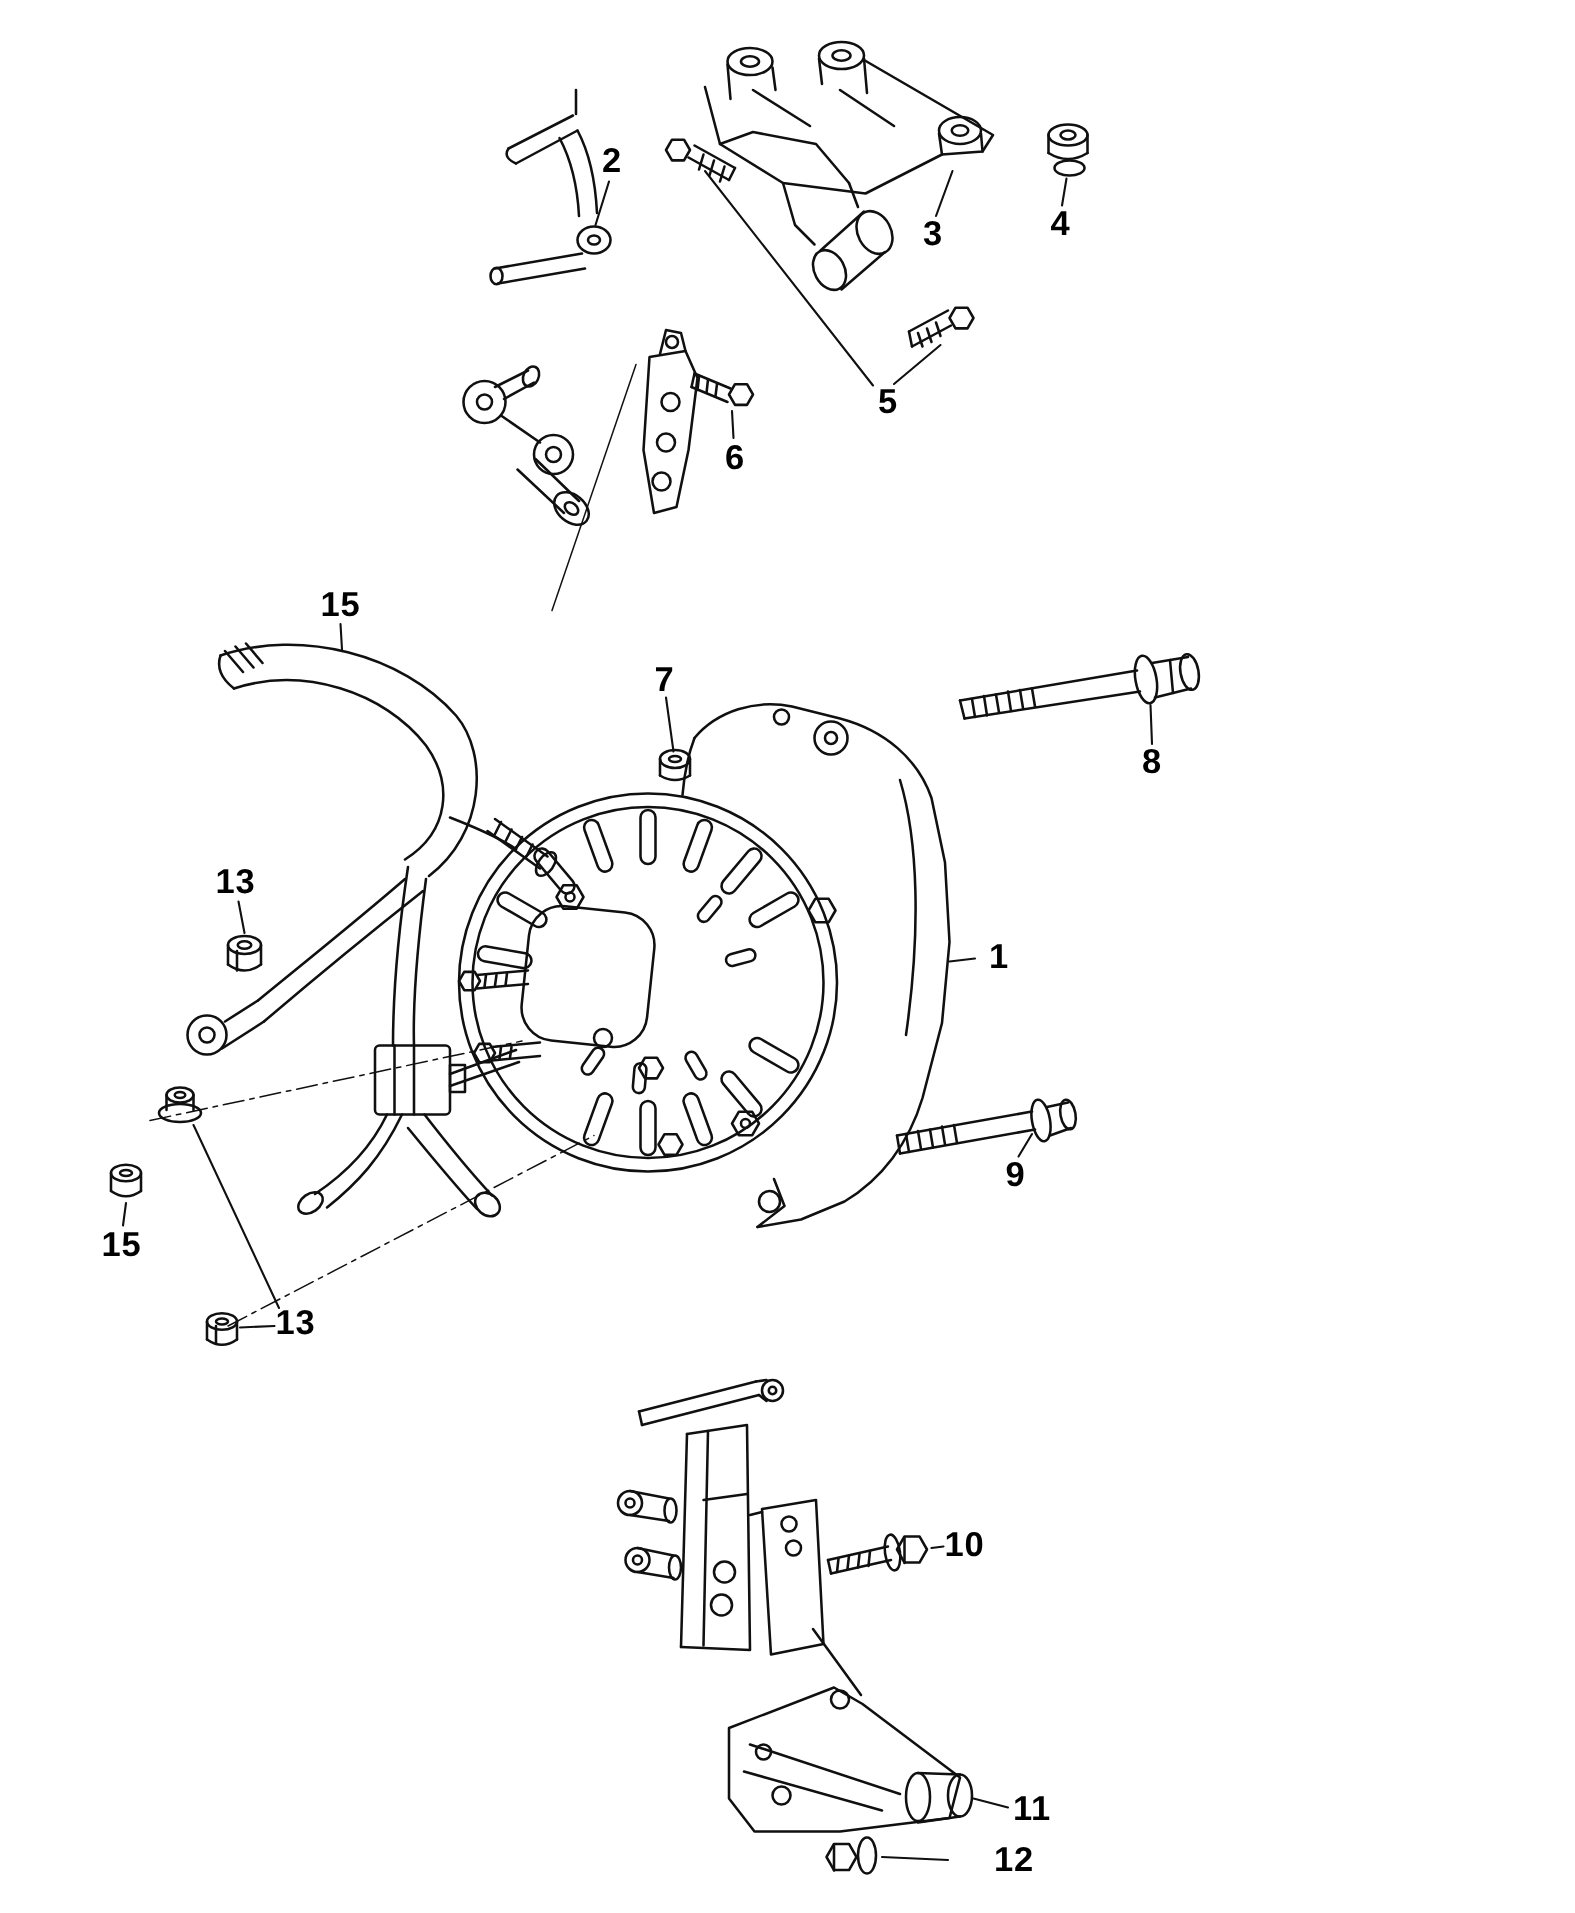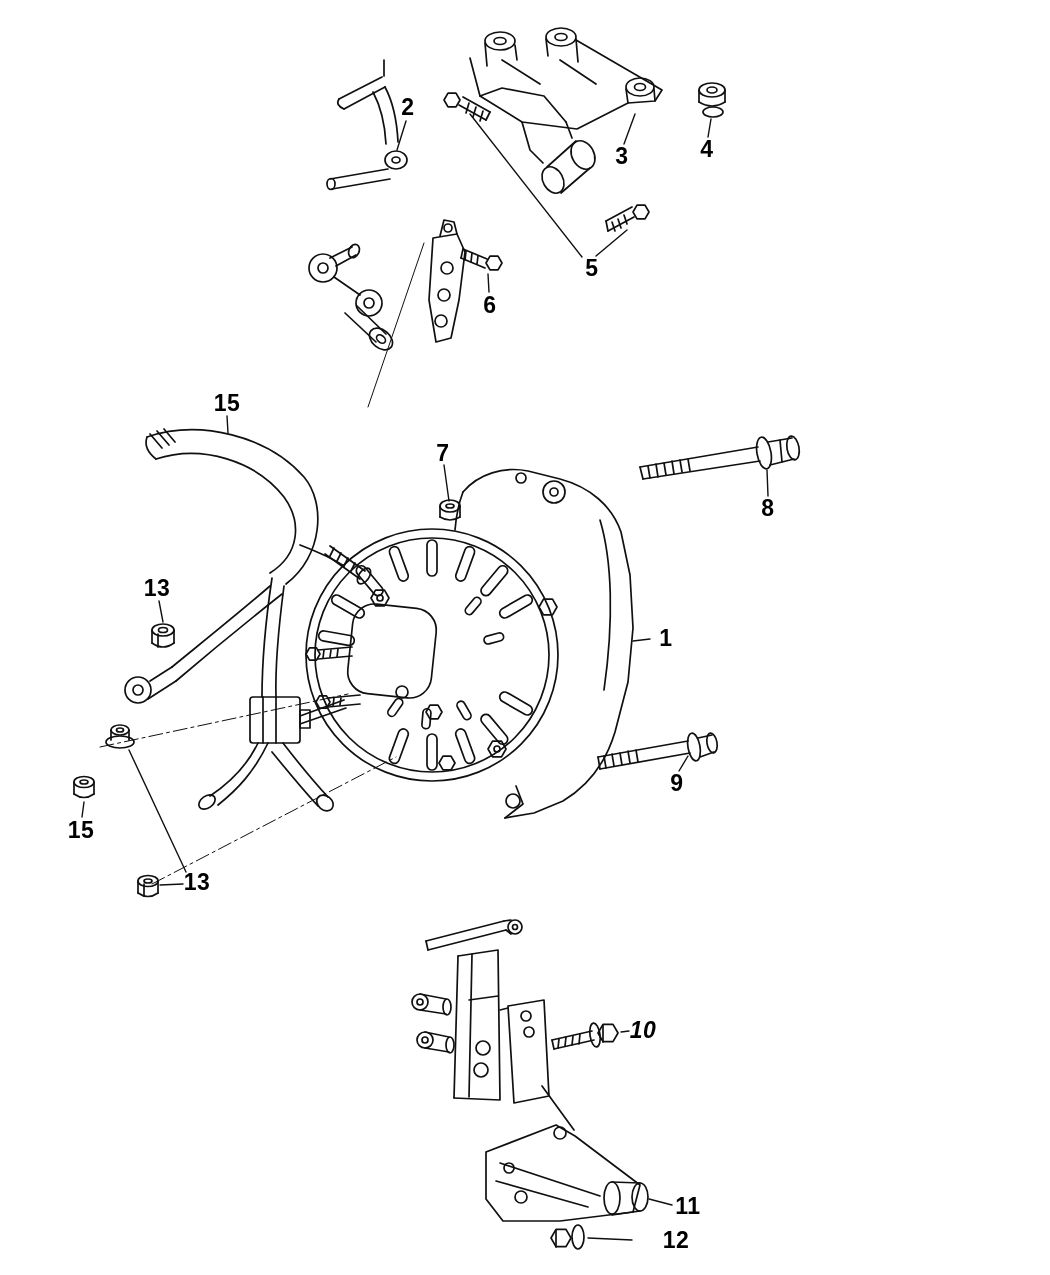--- a/index.html
+++ b/index.html
@@ -335,17 +335,17 @@
   <div class="callout" style="left:592px; top:268px;">5</div>
   <div class="callout" style="left:490px; top:305px;">6</div>
   <div class="callout" style="left:227px; top:403px;">15</div>
   <div class="callout" style="left:443px; top:453px;">7</div>
   <div class="callout" style="left:768px; top:508px;">8</div>
   <div class="callout" style="left:157px; top:588px;">13</div>
   <div class="callout" style="left:666px; top:638px;">1</div>
   <div class="callout" style="left:677px; top:783px;">9</div>
   <div class="callout" style="left:81px;  top:830px;">15</div>
   <div class="callout" style="left:197px; top:882px;">13</div>
-  <div class="callout" style="left:643px; top:1030px;font-style:italic;">10</div>
+  <div class="callout" style="left:643px; top:1030px;">10</div>
   <div class="callout" style="left:688px; top:1206px;">11</div>
   <div class="callout" style="left:676px; top:1240px;">12</div>
 
 </div>
 
 </body></html>

